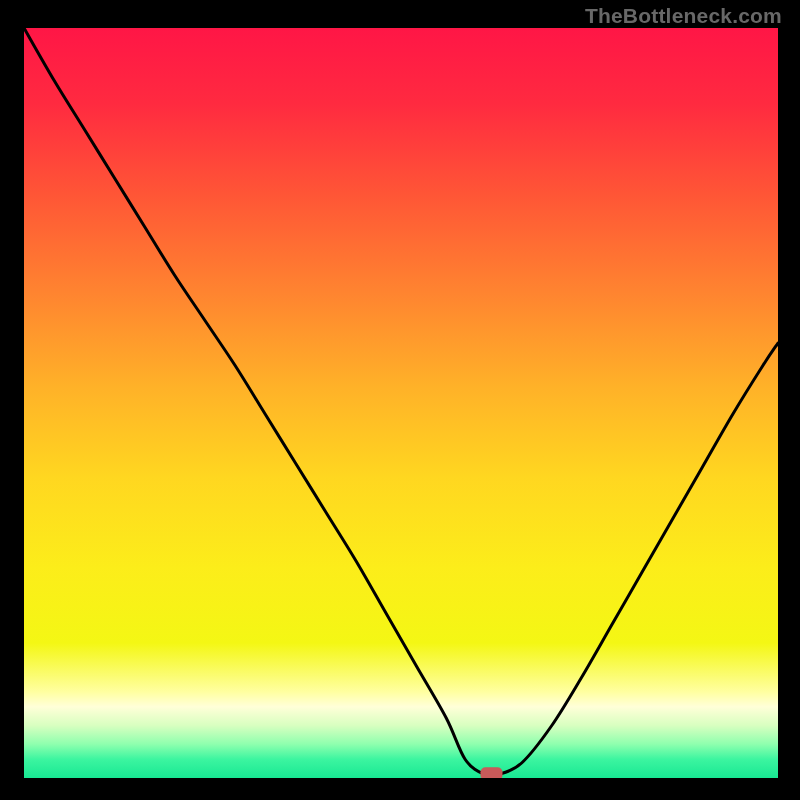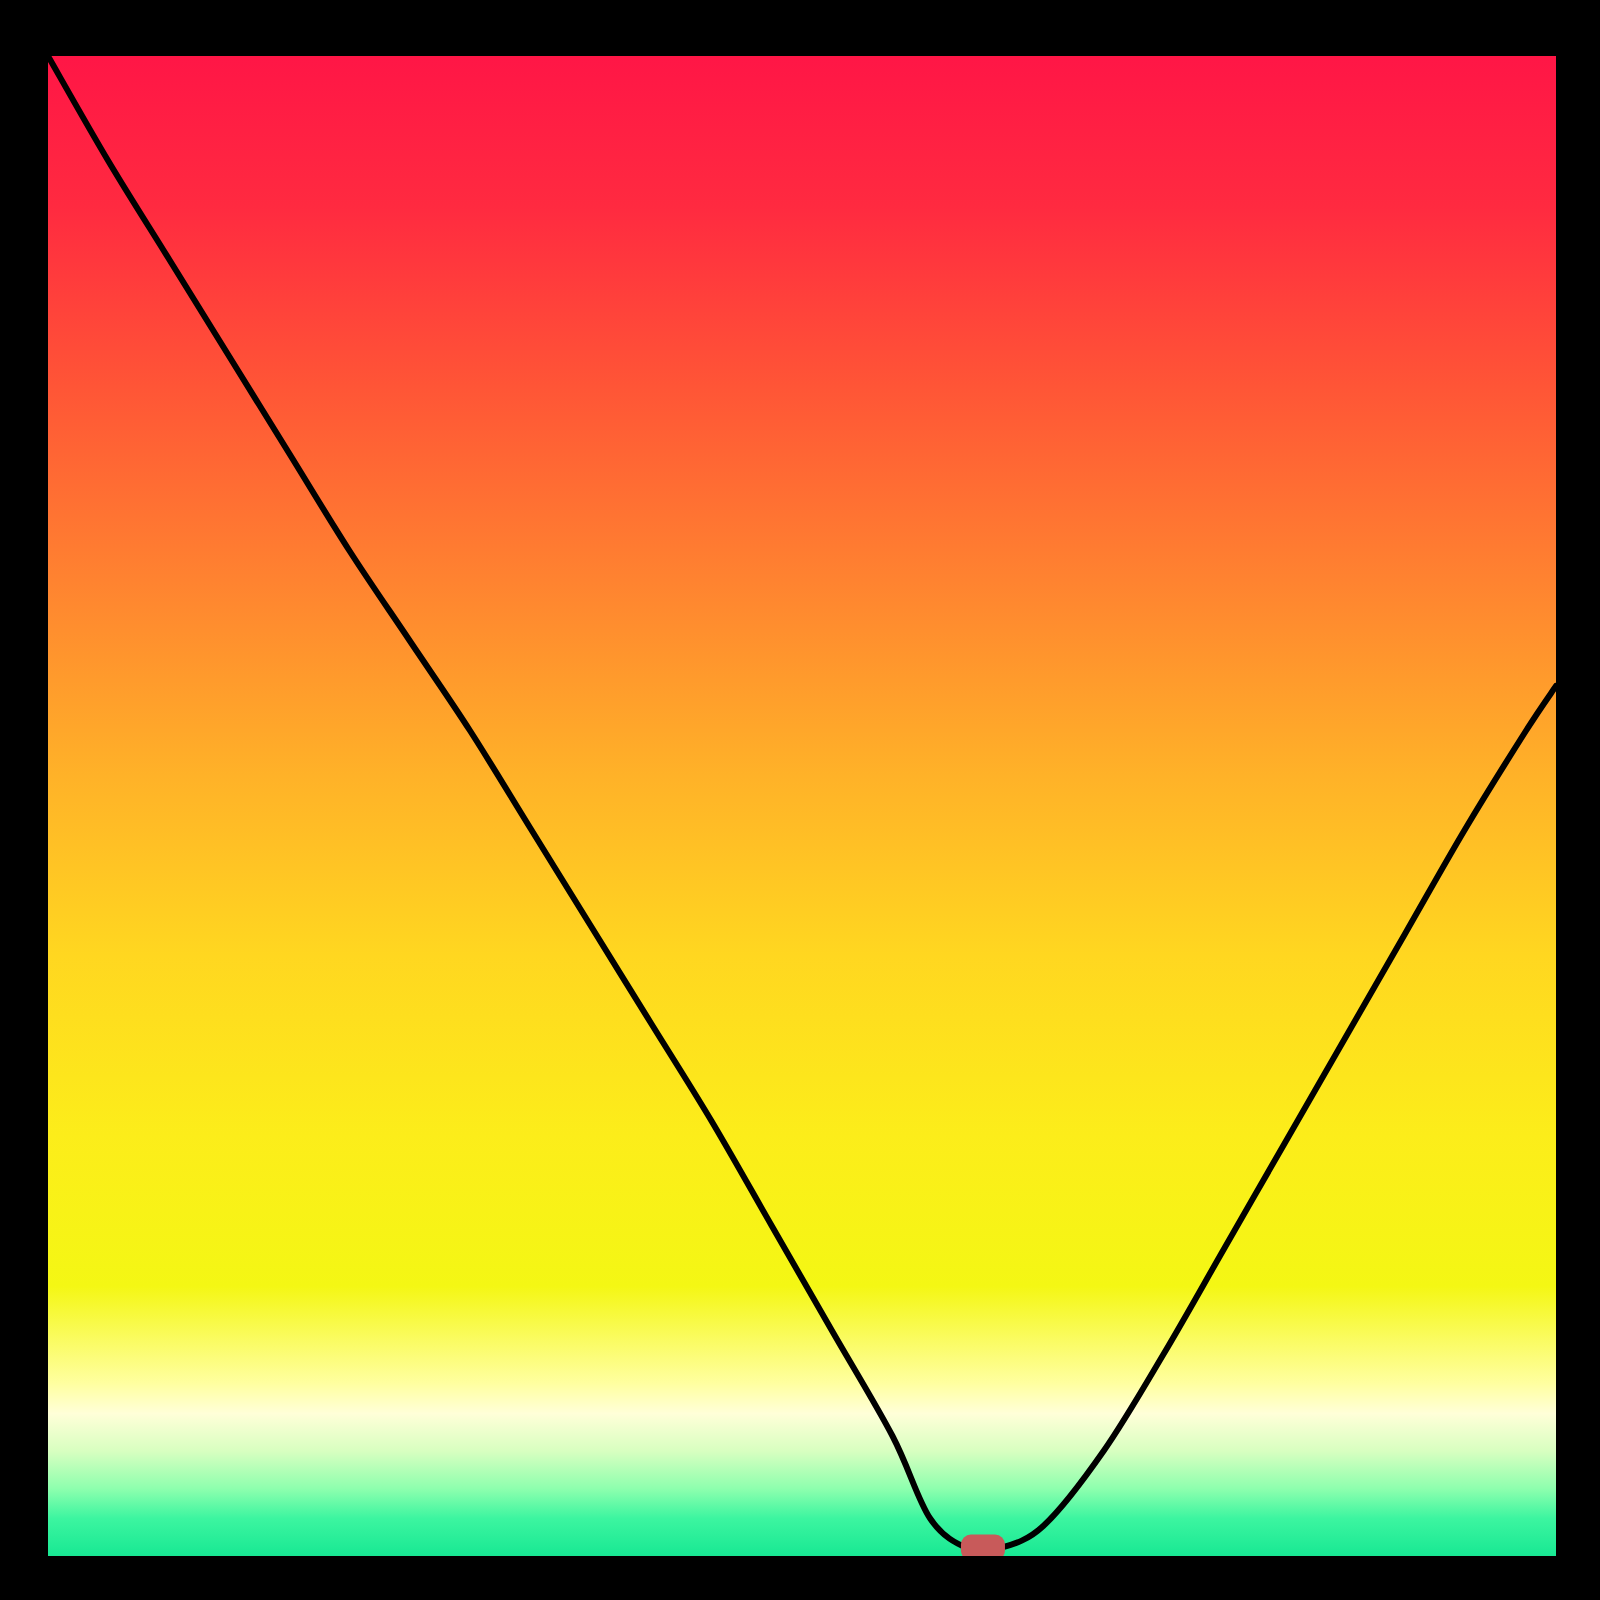--- a/index.html
+++ b/index.html
@@ -35,20 +35,21 @@
     height: 750px;
   }
   svg {
     display: block;
   }
 </style>
 </head>
 <body>
 
 <div class="frame">
+  <div class="watermark">TheBottleneck.com</div>
 
   <div class="plot-wrap">
     <svg id="chart-svg" width="754" height="750" viewBox="0 0 754 750">
       <defs>
         <linearGradient id="bg-grad" x1="0" y1="0" x2="0" y2="1">
             <stop offset="0%" stop-color="#ff1646"></stop>
             <stop offset="10%" stop-color="#ff2a40"></stop>
             <stop offset="22%" stop-color="#ff5536"></stop>
             <stop offset="35%" stop-color="#ff8330"></stop>
             <stop offset="48%" stop-color="#ffb228"></stop>

